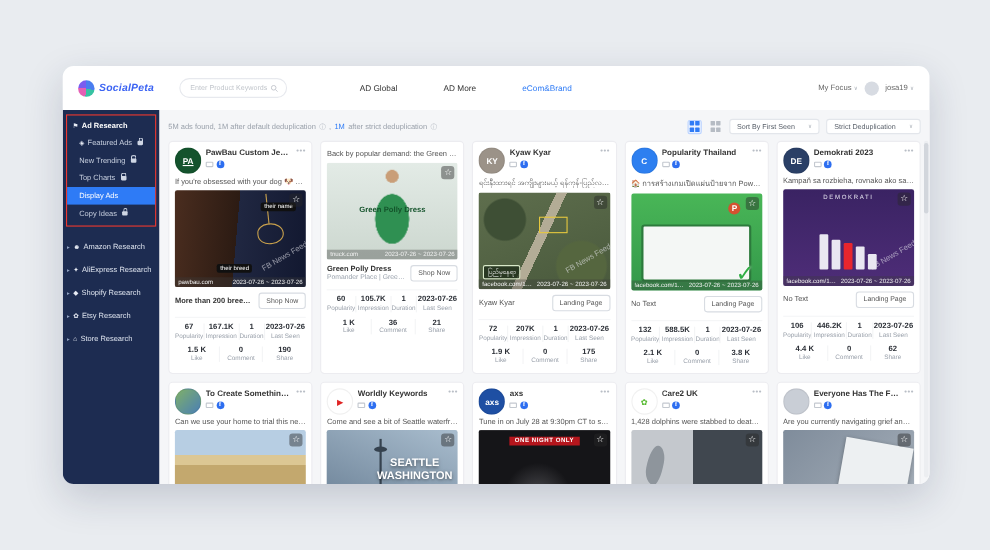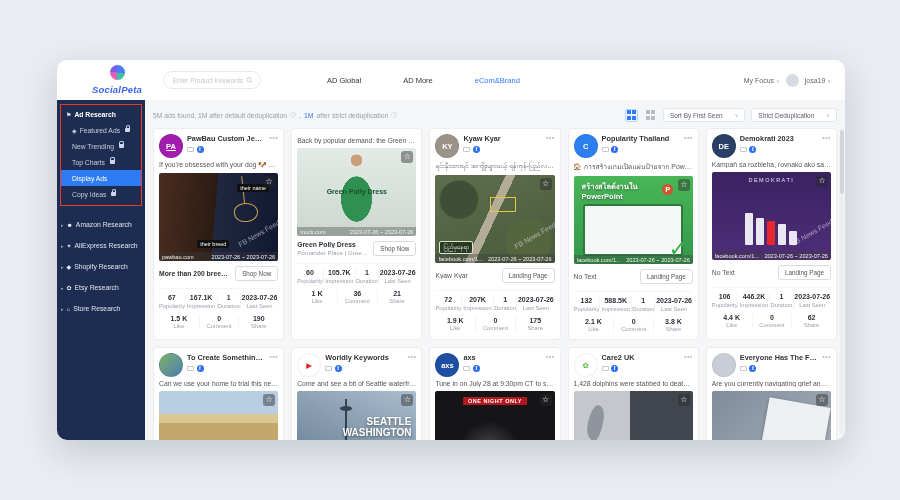--- a/index.html
+++ b/index.html
@@ -1,20 +1,20 @@
 <!DOCTYPE html>
 <html><head>
 <meta charset="utf-8">
 <style>
   html,body{margin:0;padding:0;width:900px;height:500px;background:#e9ecf0;font-family:"Liberation Sans","DejaVu Sans",sans-serif;overflow:hidden;}
   *{box-sizing:border-box;}
   .frame{position:absolute;left:57px;top:60px;width:788px;height:380px;background:#fff;border-radius:10px;box-shadow:0 12px 35px rgba(30,40,70,.18);overflow:hidden;display:flex;flex-direction:column;}
   
   .topbar{height:40px;display:flex;align-items:center;padding:0 14px;flex-shrink:0;}
-  .logo{display:flex;align-items:center;gap:4px;width:92px;flex-shrink:0;flex-direction:column;}
+  .logo{display:flex;align-items:center;gap:4px;width:92px;flex-shrink:0;}
   .logo-mark{width:15px;height:15px;border-radius:50%;background:conic-gradient(#4a7df0 0 28%,#37c2a2 28% 52%,#e45fb4 52% 76%,#7a5cf0 76% 100%);}
   .logo-text{font-size:9.5px;font-weight:bold;color:#3b63f3;font-style:italic;letter-spacing:.2px;}
   .searchbox{display:flex;align-items:center;border:1px solid #e7e9ee;border-radius:10px;height:18px;padding:0 7px;width:98px;background:#fff;}
   .searchbox input{border:0;outline:0;font-size:6.5px;width:100%;color:#666;font-family:inherit;background:transparent;}
   .searchbox input::placeholder{color:#c2c6cc;}
   .search-ic{width:7px;height:7px;flex-shrink:0;}
   .main-nav{display:flex;gap:42px;margin-left:66px;font-size:7.5px;color:#333;}
   .nav-item{cursor:pointer;white-space:nowrap;}
   .nav-item.active{color:#2e7bf6;}
   .top-right{margin-left:auto;display:flex;align-items:center;gap:6px;font-size:7px;color:#666;}
@@ -103,21 +103,21 @@
   .img-10 .img-deco::after{content:"";position:absolute;right:1px;bottom:1px;width:13px;height:13px;border-radius:50%;background:#2b50e8;}
   
   .ov{position:absolute;z-index:2;}
   .ov-pill-a{top:11px;right:9px;background:#101010;color:#fff;font-size:5.5px;padding:1px 3px;border-radius:2px;}
   .ov-pill-b{bottom:13px;left:32%;background:#101010;color:#fff;font-size:5.5px;padding:1px 3px;border-radius:2px;}
   .ov-wm{right:-4px;bottom:24px;transform:rotate(-30deg);color:rgba(232,232,238,.6);font-size:7px;white-space:nowrap;}
   .ov-center{top:45%;left:0;right:0;text-align:center;color:#14532b;font-weight:bold;font-size:7px;}
   .ov-pill-bl{bottom:9px;left:4px;background:rgba(30,45,25,.78);border:1px solid #d8e8c8;color:#fff;font-size:6px;padding:1px 3px;border-radius:2px;white-space:nowrap;}
   .ov-title-top{top:4px;left:8px;right:20px;color:#fff;font-weight:bold;font-size:7.5px;text-shadow:0 1px 2px rgba(0,0,0,.45);}
   .ov-brand-top{top:5px;left:0;right:0;text-align:center;color:#e8e6f2;font-size:5.5px;letter-spacing:1.5px;}
-  .ov-big-right{top:26px;right:5px;text-align:right;color:#fff;font-weight:bold;font-size:10px;line-height:1.05;white-space:pre-line;text-shadow:0 1px 3px rgba(0,0,0,.5);}
+  .ov-big-right{top:26px;right:5px;text-align:center;color:#fff;font-weight:bold;font-size:10px;line-height:1.05;white-space:pre-line;text-shadow:0 1px 3px rgba(0,0,0,.5);}
   .ov-banner{top:6px;left:50%;transform:translateX(-50%);background:#b5161d;color:#fff;font-size:5.5px;font-weight:bold;padding:1px 5px;letter-spacing:.5px;white-space:nowrap;}
   
   .scrollbar{position:absolute;right:1px;top:28px;width:4px;bottom:6px;background:#eceef1;border-radius:2px;}
   .scrollbar::before{content:"";position:absolute;top:2px;left:0;width:4px;height:64px;background:#d2d6dc;border-radius:2px;}
 </style>
 </head>
 <body>
 
 <div class="frame">
 
@@ -234,21 +234,21 @@
           </span>
           <span class="select-box">
             <span>Strict Deduplication</span>
             <span class="caret">∨</span>
           </span>
         </div>
       </div>
       <div class="cards-grid">
           <div class="card">
     <div class="card-head">
-      <div class="avatar" style="background: #a21caf; color: rgb(255, 255, 255); text-decoration: underline;">PA</div>
+      <div class="avatar" style="background: #14532d; color: rgb(255, 255, 255); text-decoration: underline;">PA</div>
       <div class="head-mid">
         <div class="adv-name">PawBau Custom Jewelry</div>
         <div class="plat-icons">
           <span class="plat-display"></span>
           <span class="plat-fb">f</span>
         </div>
       </div>
       <div class="more">•••</div>
     </div>
     <div class="ad-text">If you're obsessed with your dog 🐶 show t...</div>
@@ -430,21 +430,20 @@
       <div class="more">•••</div>
     </div>
     <div class="ad-text">🏠 การสร้างเกมเปิดแผ่นป้ายจาก PowerPoint ง่า...</div>
     <div class="ad-image img-4">
       <div class="star">☆</div>
       <div class="img-deco"></div>
       <div class="img-strip">
         <span class="domain">facebook.com/11...</span>
         <span class="dates">2023-07-26 ~ 2023-07-26</span>
       </div>
-    <div class="ov ov-title-top">สร้างสไลด์งานใน PowerPoint</div>
             </div>
     <div class="cta-row">
       <div class="cta-texts">
         <div class="cta-title">No Text</div>
 
       </div>
       <button class="cta-btn">Landing Page</button>
     </div>
     <div class="stats4">
               <div class="stat">

